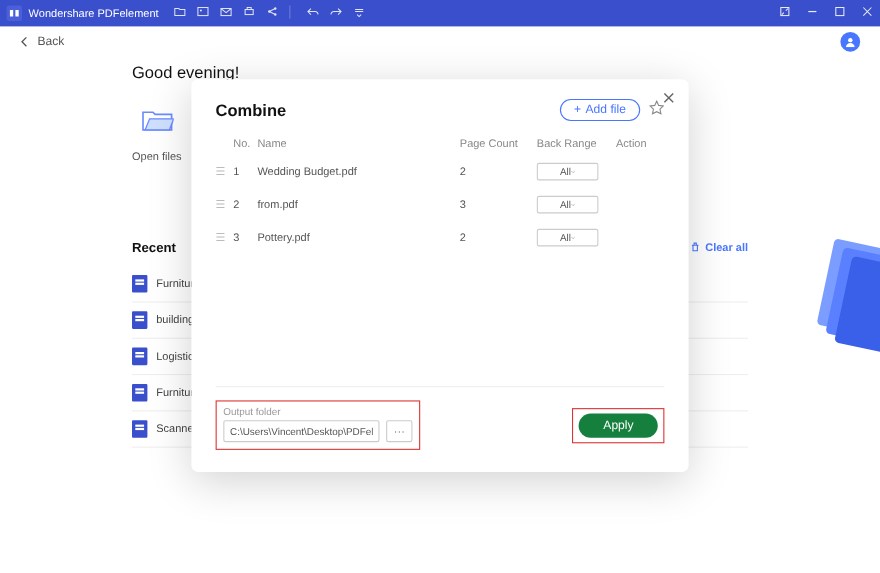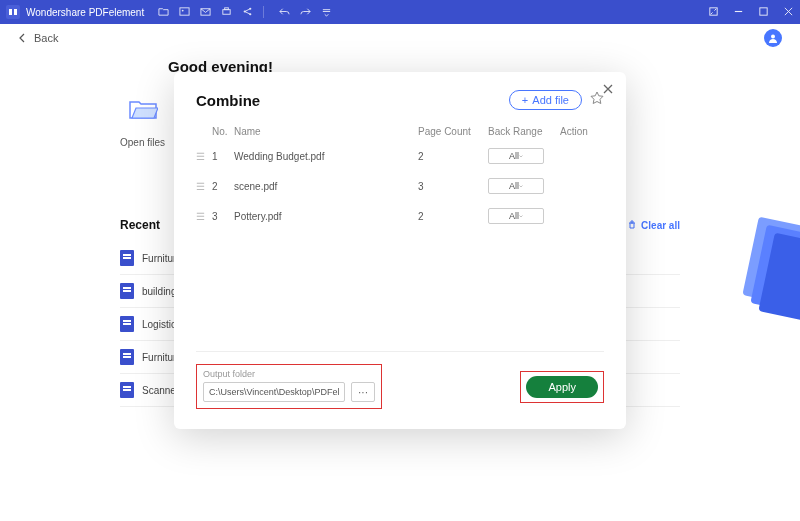--- a/index.html
+++ b/index.html
@@ -11,21 +11,21 @@
 .titlebar .tb-icons{display:flex;gap:10px;margin-left:14px;}
 .titlebar .tb-icons span{opacity:.85;cursor:pointer;}
 .titlebar .tb-right{margin-left:auto;display:flex;gap:14px;align-items:center;}
 .titlebar .tb-right span{cursor:pointer;opacity:.9;}
 .topbar{height:28px;display:flex;align-items:center;padding:0 18px;}
 .back{display:flex;align-items:center;gap:6px;color:#555;font-size:11px;cursor:pointer;}
 .back svg{width:10px;height:10px;}
 .avatar{margin-left:auto;width:18px;height:18px;background:#4876ff;border-radius:50%;display:flex;align-items:center;justify-content:center;}
 .avatar svg{width:10px;height:10px;fill:#fff;}
 .page{padding:6px 120px 0 120px;position:relative;}
-.greet{font-size:15px;font-weight:700;color:#111;margin-left:48px;}
+.greet{font-size:15px;font-weight:400;color:#111;}
 .tiles{display:flex;gap:58px;margin-top:20px;}
 .tile{display:flex;flex-direction:column;align-items:center;gap:16px;cursor:pointer;text-align:right;}
 .tile .ico{width:30px;height:26px;display:flex;align-items:center;justify-content:center;}
 .tile .lbl{font-size:10px;color:#555;}
 .recent-h{font-size:12px;font-weight:600;margin-top:70px;color:#111;display:flex;align-items:center;}
 .clear-all{margin-left:auto;color:#4876ff;font-size:10px;display:flex;align-items:center;gap:4px;cursor:pointer;}
 .recent-list{margin-top:10px;}
 .recent-item{display:flex;align-items:center;gap:8px;padding:8px 0;border-bottom:1px solid #eee;font-size:10px;color:#444;}
 .recent-item .ficon{width:14px;height:16px;background:#3a4fcc;border-radius:1px;position:relative;}
 .recent-item .ficon::after{content:"";position:absolute;top:4px;left:3px;right:3px;height:2px;background:#fff;box-shadow:0 3px 0 #fff;}
@@ -244,21 +244,21 @@
               <svg viewBox="0 0 8 8">
                 <path d="M1 2l3 3 3-3" fill="none" stroke="#888"></path>
               </svg>
             </div>
           </div>
         <div class="col-act"></div>
       </div>
       <div class="tbl-row">
         <div class="col-drag">☰</div>
         <div class="col-no">2</div>
-        <div class="col-name">scene.pdf</div>
+        <div class="col-name">from.pdf</div>
         <div class="col-pc">3</div>
         <div class="col-pr">
             <div class="sel">
               <span>All</span>
               <svg viewBox="0 0 8 8">
                 <path d="M1 2l3 3 3-3" fill="none" stroke="#888"></path>
               </svg>
             </div>
           </div>
         <div class="col-act"></div>

